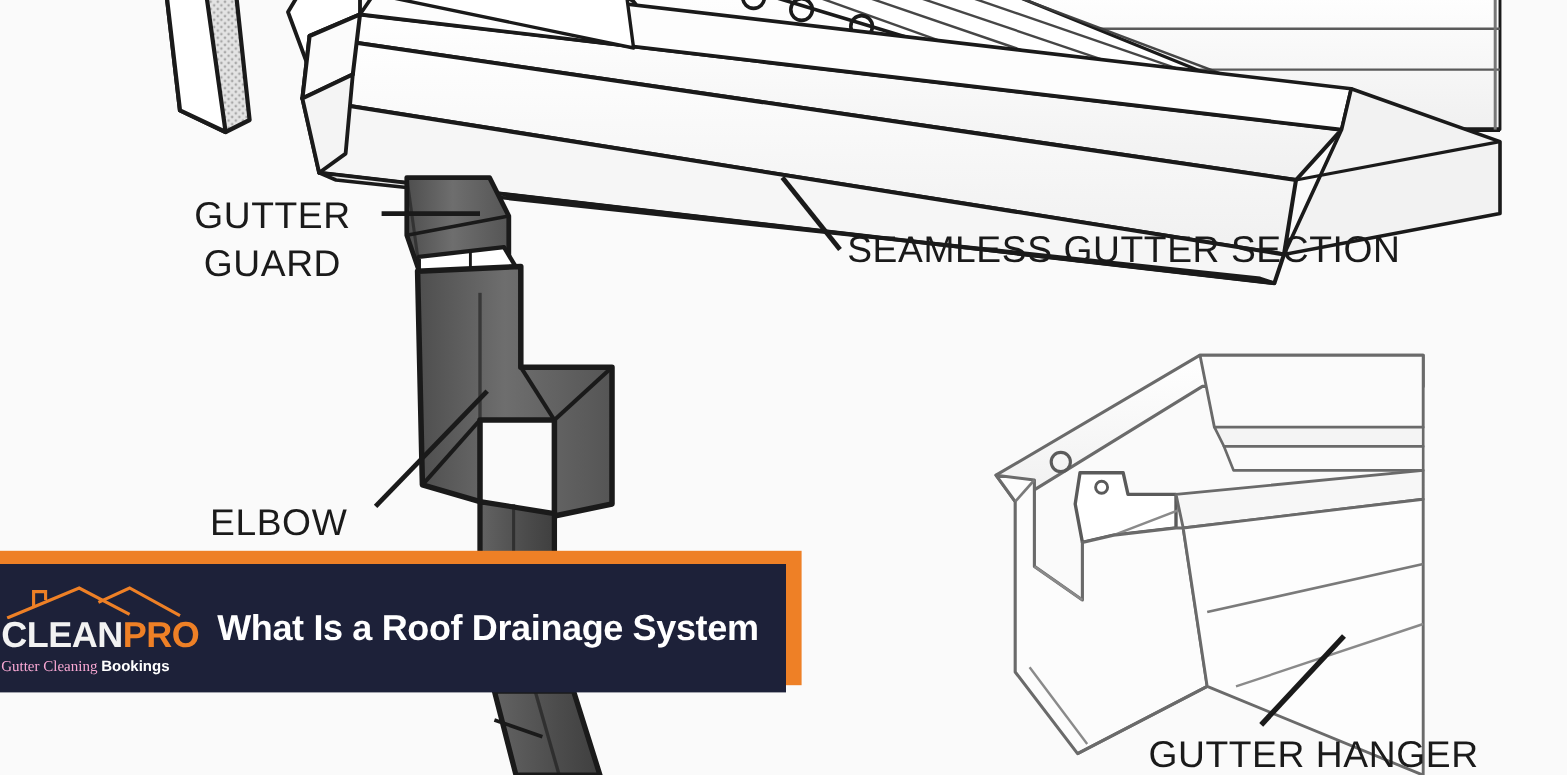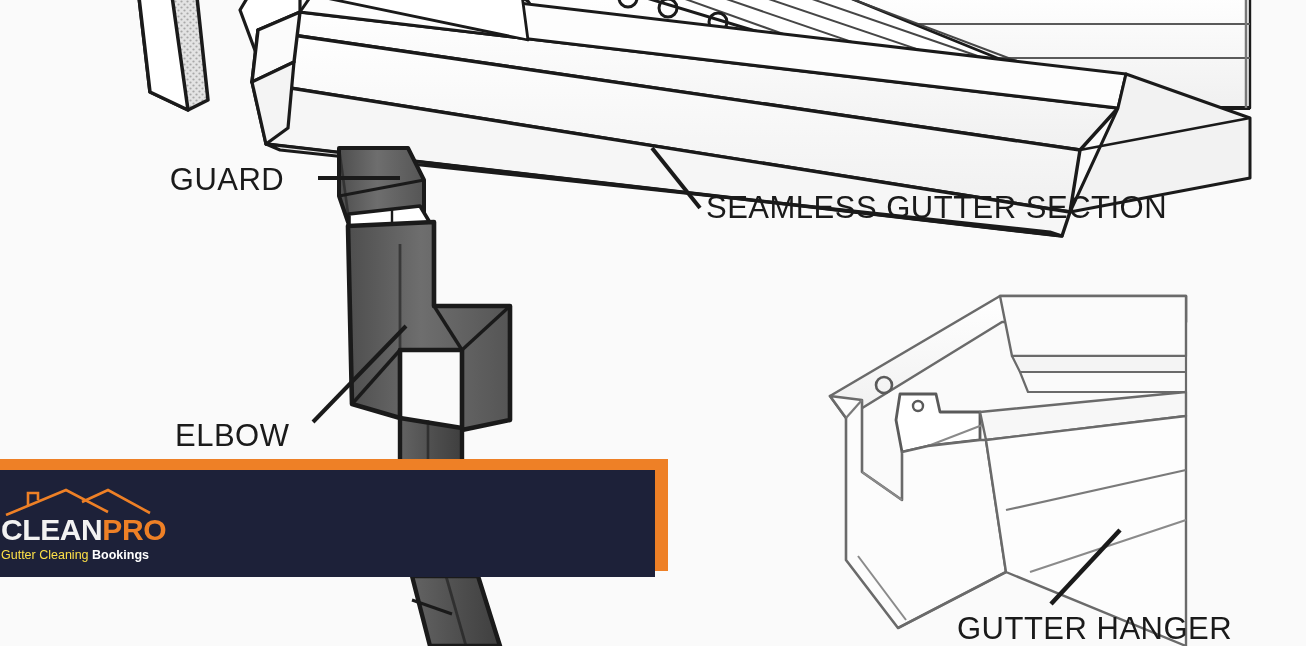--- a/index.html
+++ b/index.html
@@ -70,21 +70,21 @@
     white-space: nowrap;
   }
   .wm-clean { color: #f2f2f2; }
   .wm-pro { color: #ee8026; }
   #logo-tagline {
     font-size: 12.5px;
     line-height: 1;
     margin-top: 4px;
     white-space: nowrap;
   }
-  .tag-light { color: #fde047; }
+  .tag-light { color: #f9a8d4; font-family: Liberation Serif, serif; }
   .tag-bold { color: #ffffff; font-weight: bold; }
   #banner-title {
     color: #ffffff;
     font-size: 30px;
     font-weight: bold;
     letter-spacing: -0.3px;
     margin-left: 22px;
     white-space: nowrap;
   }
   
@@ -271,20 +271,21 @@
 
     <g stroke="#1a1a1a" fill="none" stroke-width="4">
       <line x1="318" y1="178" x2="400" y2="178"></line>
       <line x1="700" y1="208" x2="652" y2="148"></line>
       <line x1="313" y1="422" x2="406" y2="326"></line>
       <line x1="1051" y1="604" x2="1120" y2="530" stroke-width="4.5"></line>
     </g>
   </svg>
 
   <div class="diagram-label" id="label-gutter-guard">
+    <div>GUTTER</div>
     <div>GUARD</div>
   </div>
 
   <div class="diagram-label" id="label-elbow">ELBOW</div>
 
   <div class="diagram-label" id="label-seamless">SEAMLESS GUTTER SECTION</div>
 
   <div class="diagram-label" id="label-hanger">GUTTER HANGER</div>
 
   <div id="banner">
@@ -300,16 +301,17 @@
           </g>
         </svg>
         <div id="logo-wordmark">
           <span class="wm-clean">CLEAN</span><span class="wm-pro">PRO</span>
         </div>
         <div id="logo-tagline">
           <span class="tag-light">Gutter Cleaning </span><span class="tag-bold">Bookings</span>
         </div>
       </div>
 
+      <div id="banner-title">What Is a Roof Drainage System</div>
     </div>
   </div>
 
 </div>
 
 </body></html>

